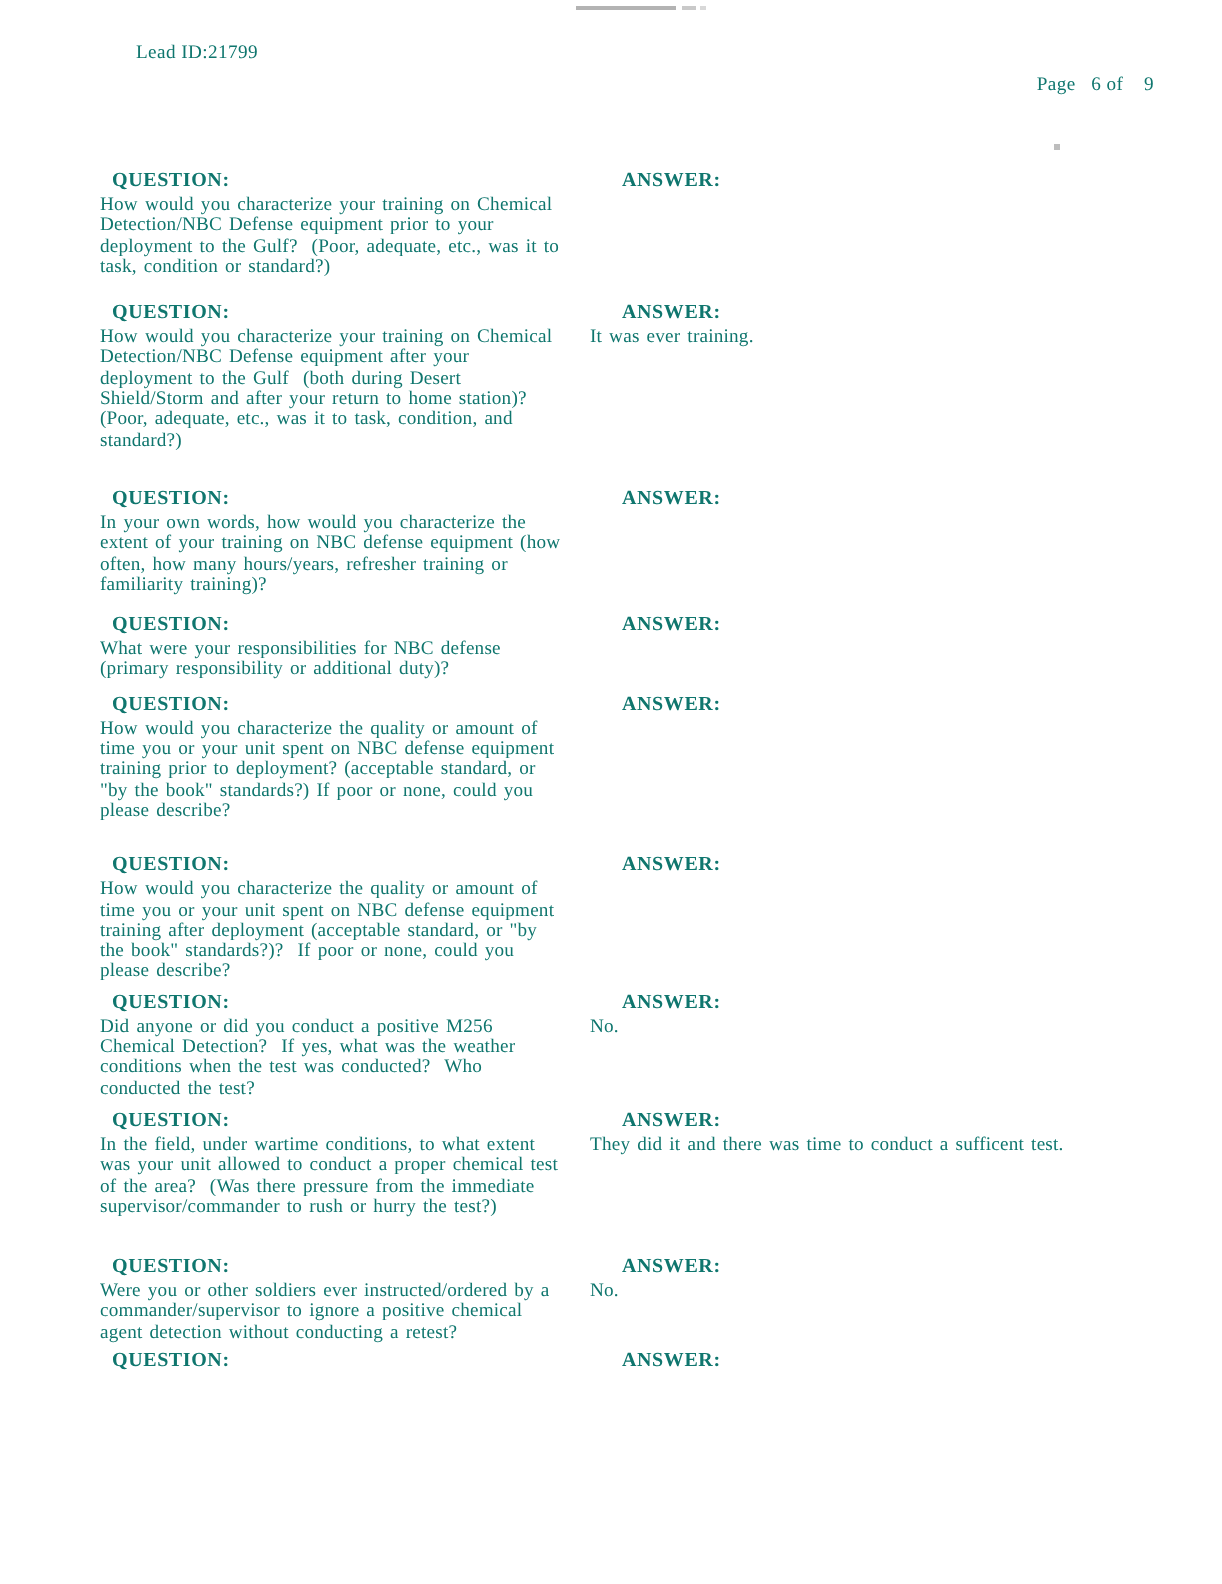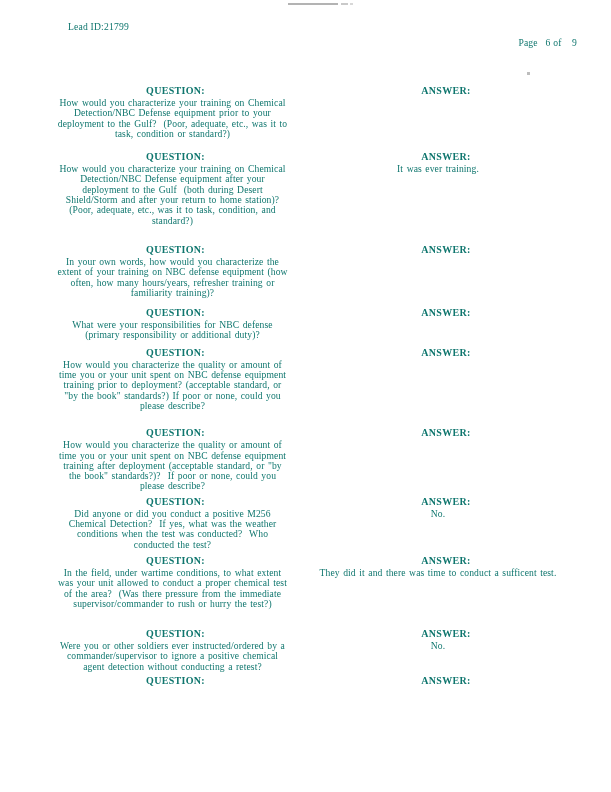--- a/index.html
+++ b/index.html
@@ -62,21 +62,20 @@
   
   .qa-list {
     position: absolute;
     top: 85px;
     left: 50px;
     right: 30px;
   }
   .qa-row {
     display: flex;
     align-items: flex-start;
-    text-align: center;
   }
   .qa-row:nth-child(1) { margin-bottom: 12px; }
   .qa-row:nth-child(2) { margin-bottom: 18px; }
   .qa-row:nth-child(3) { margin-bottom: 9px;  }
   .qa-row:nth-child(4) { margin-bottom: 6px;  }
   .qa-row:nth-child(5) { margin-bottom: 16px; }
   .qa-row:nth-child(6) { margin-bottom: 4px;  }
   .qa-row:nth-child(7) { margin-bottom: 5px;  }
   .qa-row:nth-child(8) { margin-bottom: 19px; }
   .qa-row:nth-child(9) { margin-bottom: 3px;  }

